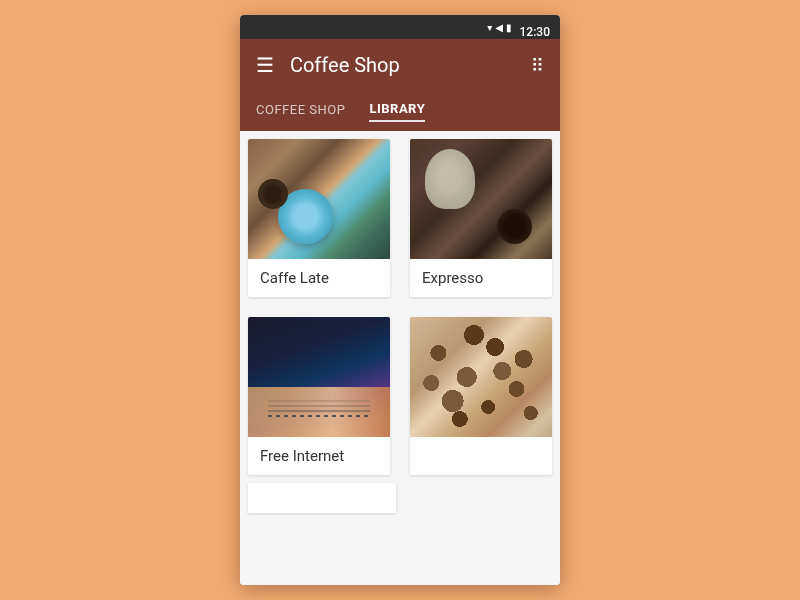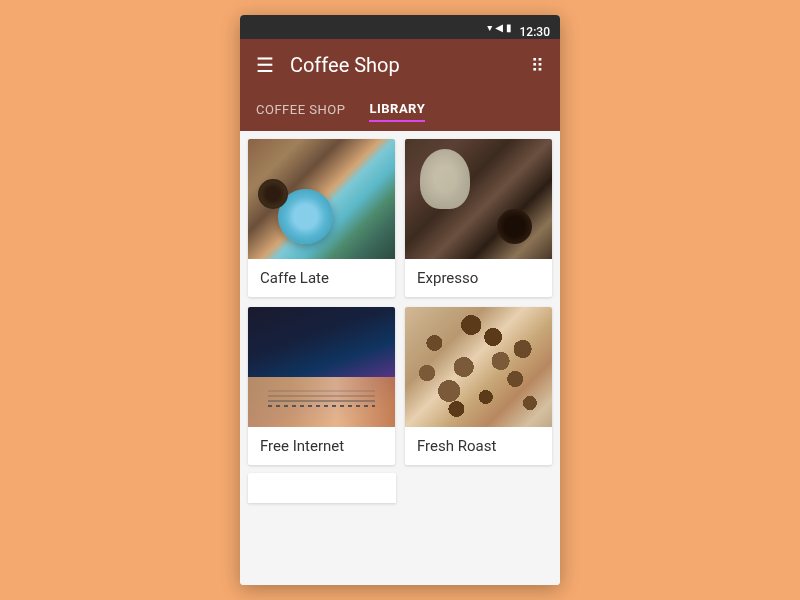--- a/index.html
+++ b/index.html
@@ -103,35 +103,35 @@
       font-weight: 400;
       cursor: pointer;
       padding-bottom: 4px;
       text-transform: uppercase;
       letter-spacing: 0.5px;
     }
 
     .tab-item.active {
       color: #fff;
       font-weight: 700;
-      border-bottom: 2px solid #d946ef;
+      border-bottom: 2px solid #e5e5e5;
     }
 
     
     .content-area {
       flex: 1;
       background: #f5f5f5;
       overflow-y: auto;
       padding: 8px;
     }
 
     .grid-container {
       display: grid;
       grid-template-columns: 1fr 1fr;
-      gap: 10px;
+      gap: 20px;
     }
 
     .card {
       background: #fff;
       border-radius: 2px;
       overflow: hidden;
       box-shadow: 0 1px 3px rgba(0,0,0,0.15);
       cursor: pointer;
     }
 
@@ -311,21 +311,20 @@
         <div class="card-label">Expresso</div>
       </div>
 
       <div class="card">
         <div class="img-free-internet card-image"></div>
         <div class="card-label">Free Internet</div>
       </div>
 
       <div class="card">
         <div class="img-fresh-roast card-image"></div>
-        <div class="card-label">Fresh Roast</div>
       </div>
 
     </div>
 
     <div style="margin-top: 8px; display: grid; grid-template-columns: 1fr 1fr; gap: 8px;">
       <div class="partial-card"></div>
     </div>
   </div>
 
 </div>

